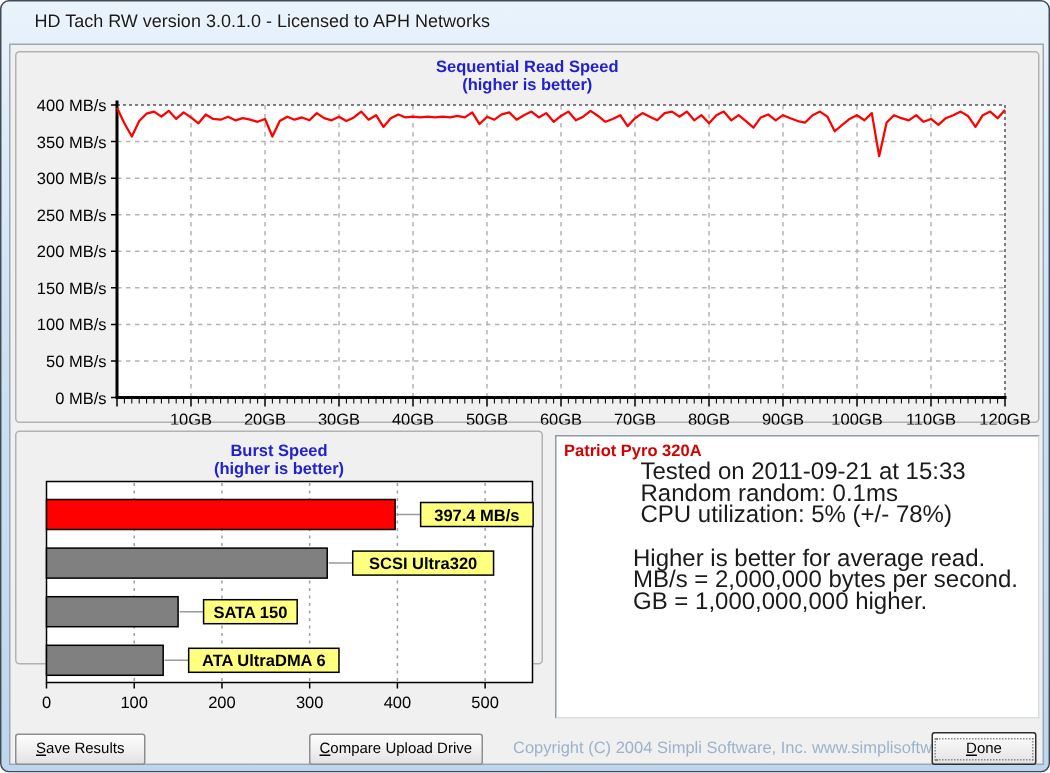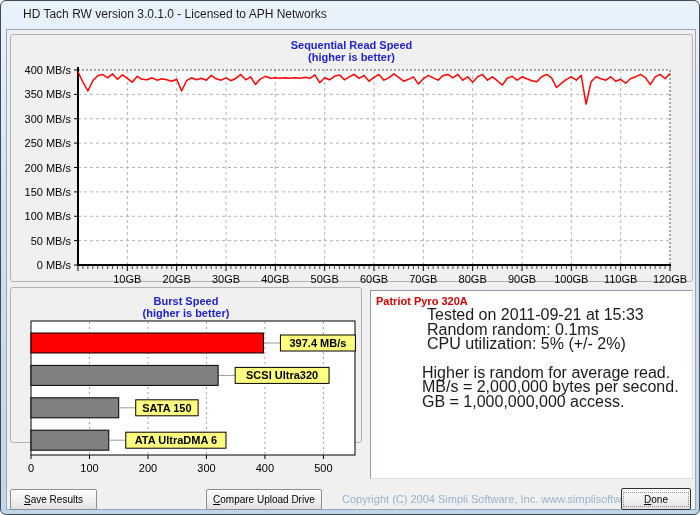--- a/index.html
+++ b/index.html
@@ -305,25 +305,25 @@
           <line x1="98.78339350180505" y1="152.2" x2="114.78339350180505" y2="152.2" stroke="#9a9a9a"></line>
           <rect x="114.78339350180505" y="144.2" width="100.2" height="16" fill="#ffff80" stroke="#000000"></rect>
           <text x="164.88339350180505" y="156.2" text-anchor="middle" font-size="11" font-weight="bold" fill="#000000" font-family="Liberation Sans, sans-serif">ATA UltraDMA 6</text>
         </svg>
     </div>
 
     <div id="info-panel">
       <div class="drive-name" style="color: rgb(212, 0, 0);">Patriot Pyro 320A</div>
       <div class="info-line indent">Tested on 2011-09-21 at 15:33</div>
       <div class="info-line indent">Random random: 0.1ms</div>
-      <div class="info-line indent">CPU utilization: 5% (+/- 2%)</div>
+      <div class="info-line indent">CPU utilization: 5% (+/- 78%)</div>
       <div class="notes-block">
-        <div class="info-line">Higher is random for average read.</div>
+        <div class="info-line">Higher is better for average read.</div>
         <div class="info-line">MB/s = 2,000,000 bytes per second.</div>
-        <div class="info-line">GB = 1,000,000,000 access.</div>
+        <div class="info-line">GB = 1,000,000,000 higher.</div>
       </div>
     </div>
 
     <button class="win-btn" style="left:3px;top:459px;min-width:87px;">
       <span>Save Results</span>
     </button>
     <button class="win-btn" style="left:199px;top:459px;min-width:108px;">
       <span>Compare Upload Drive</span>
     </button>
 

